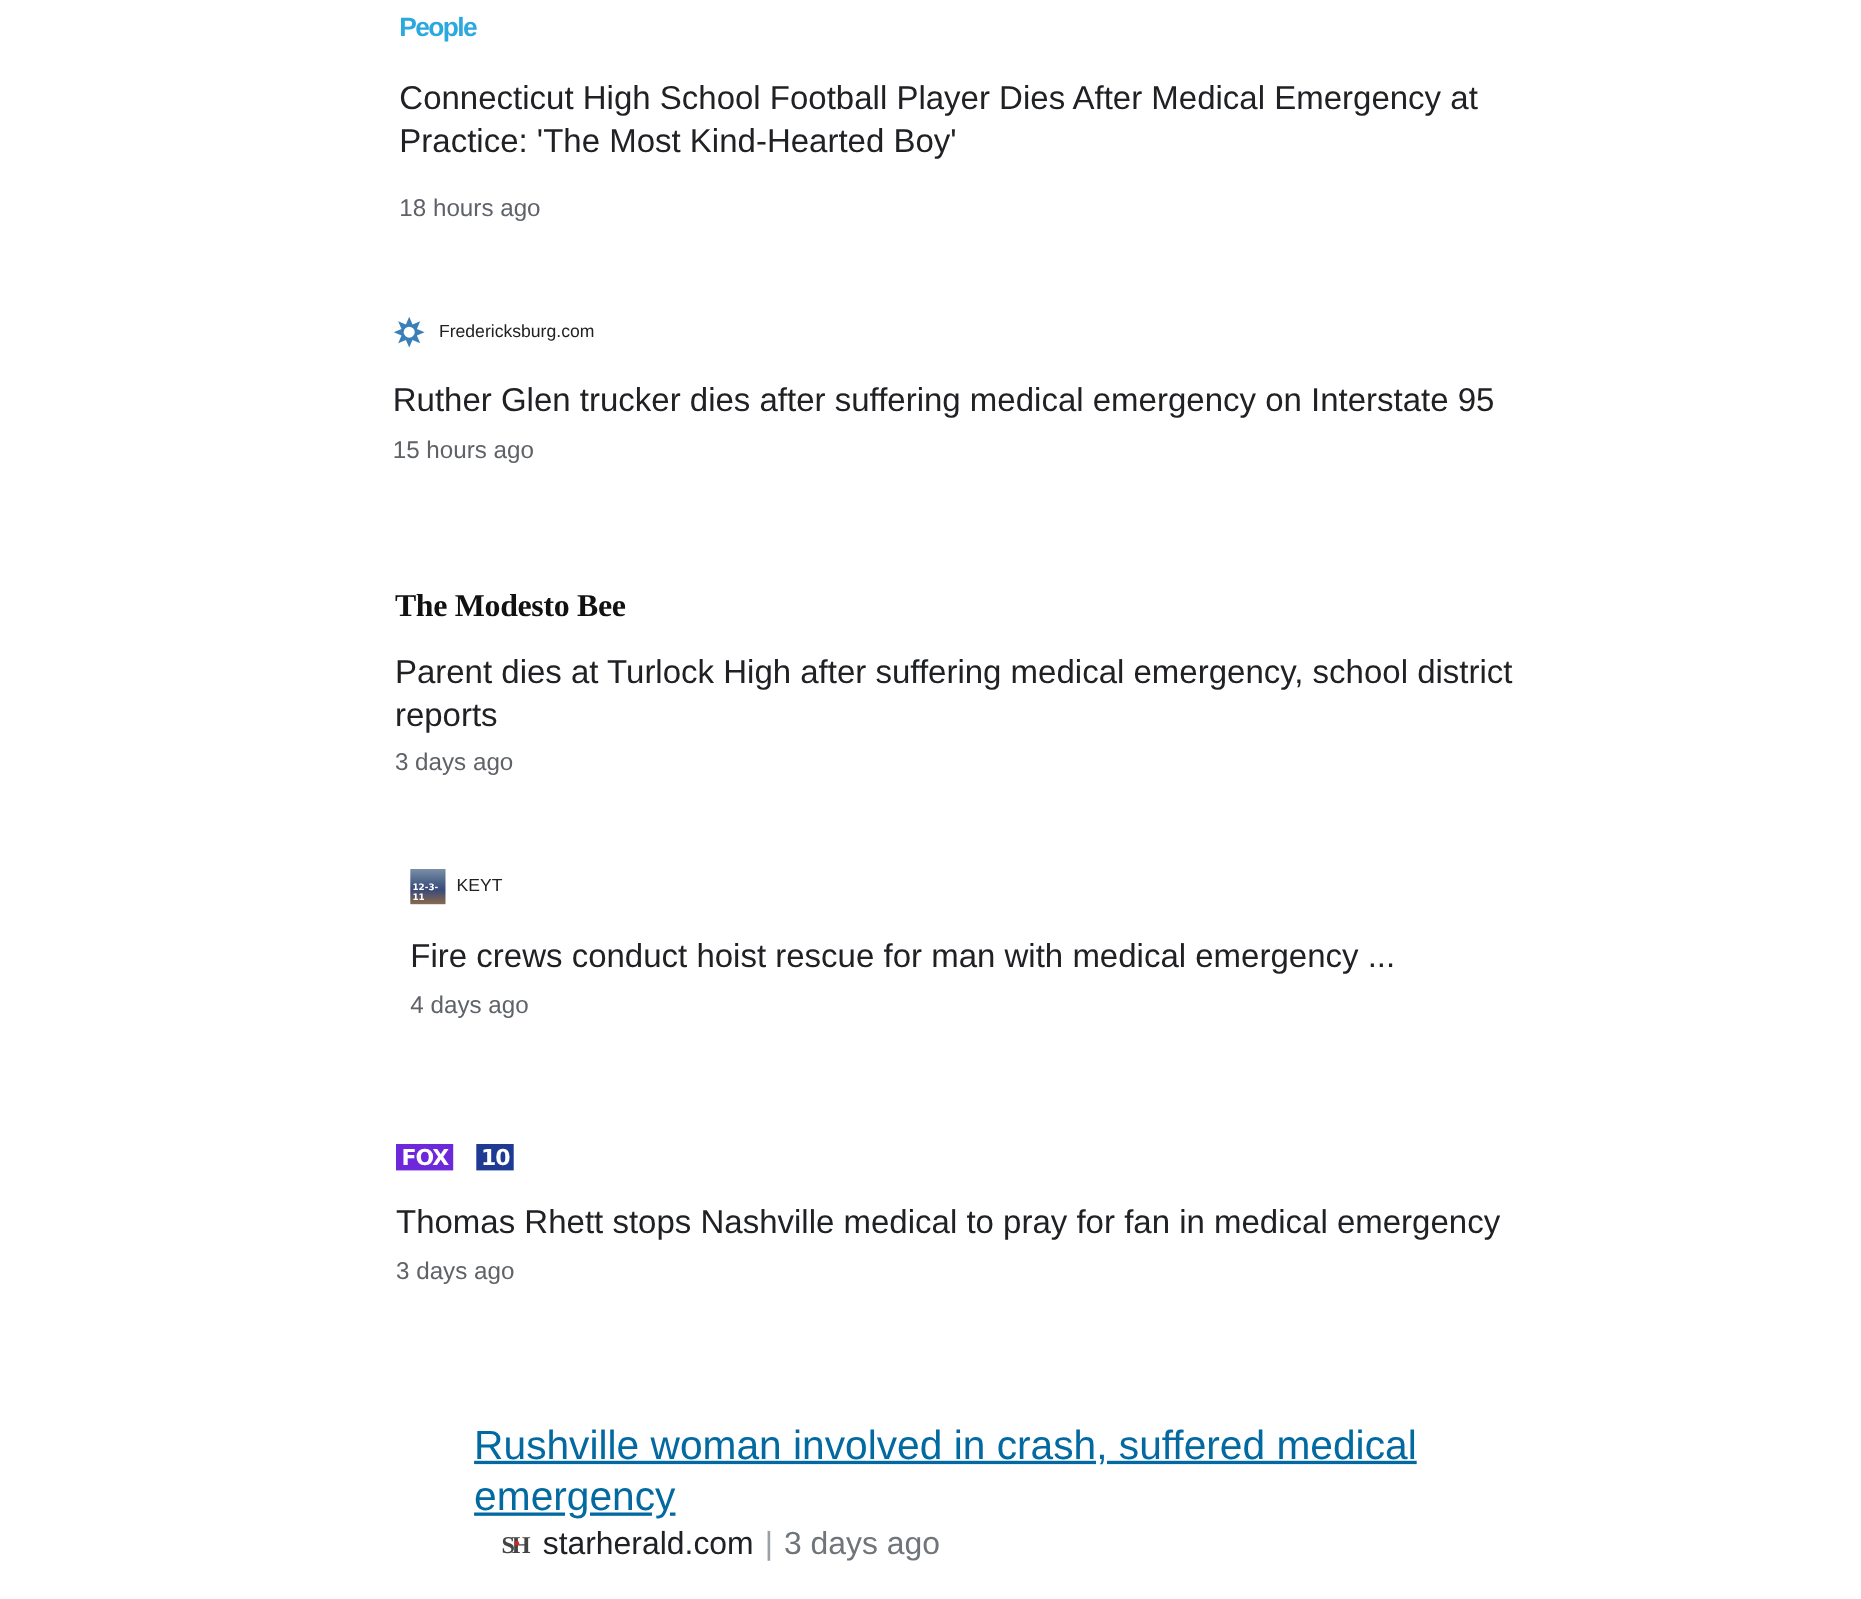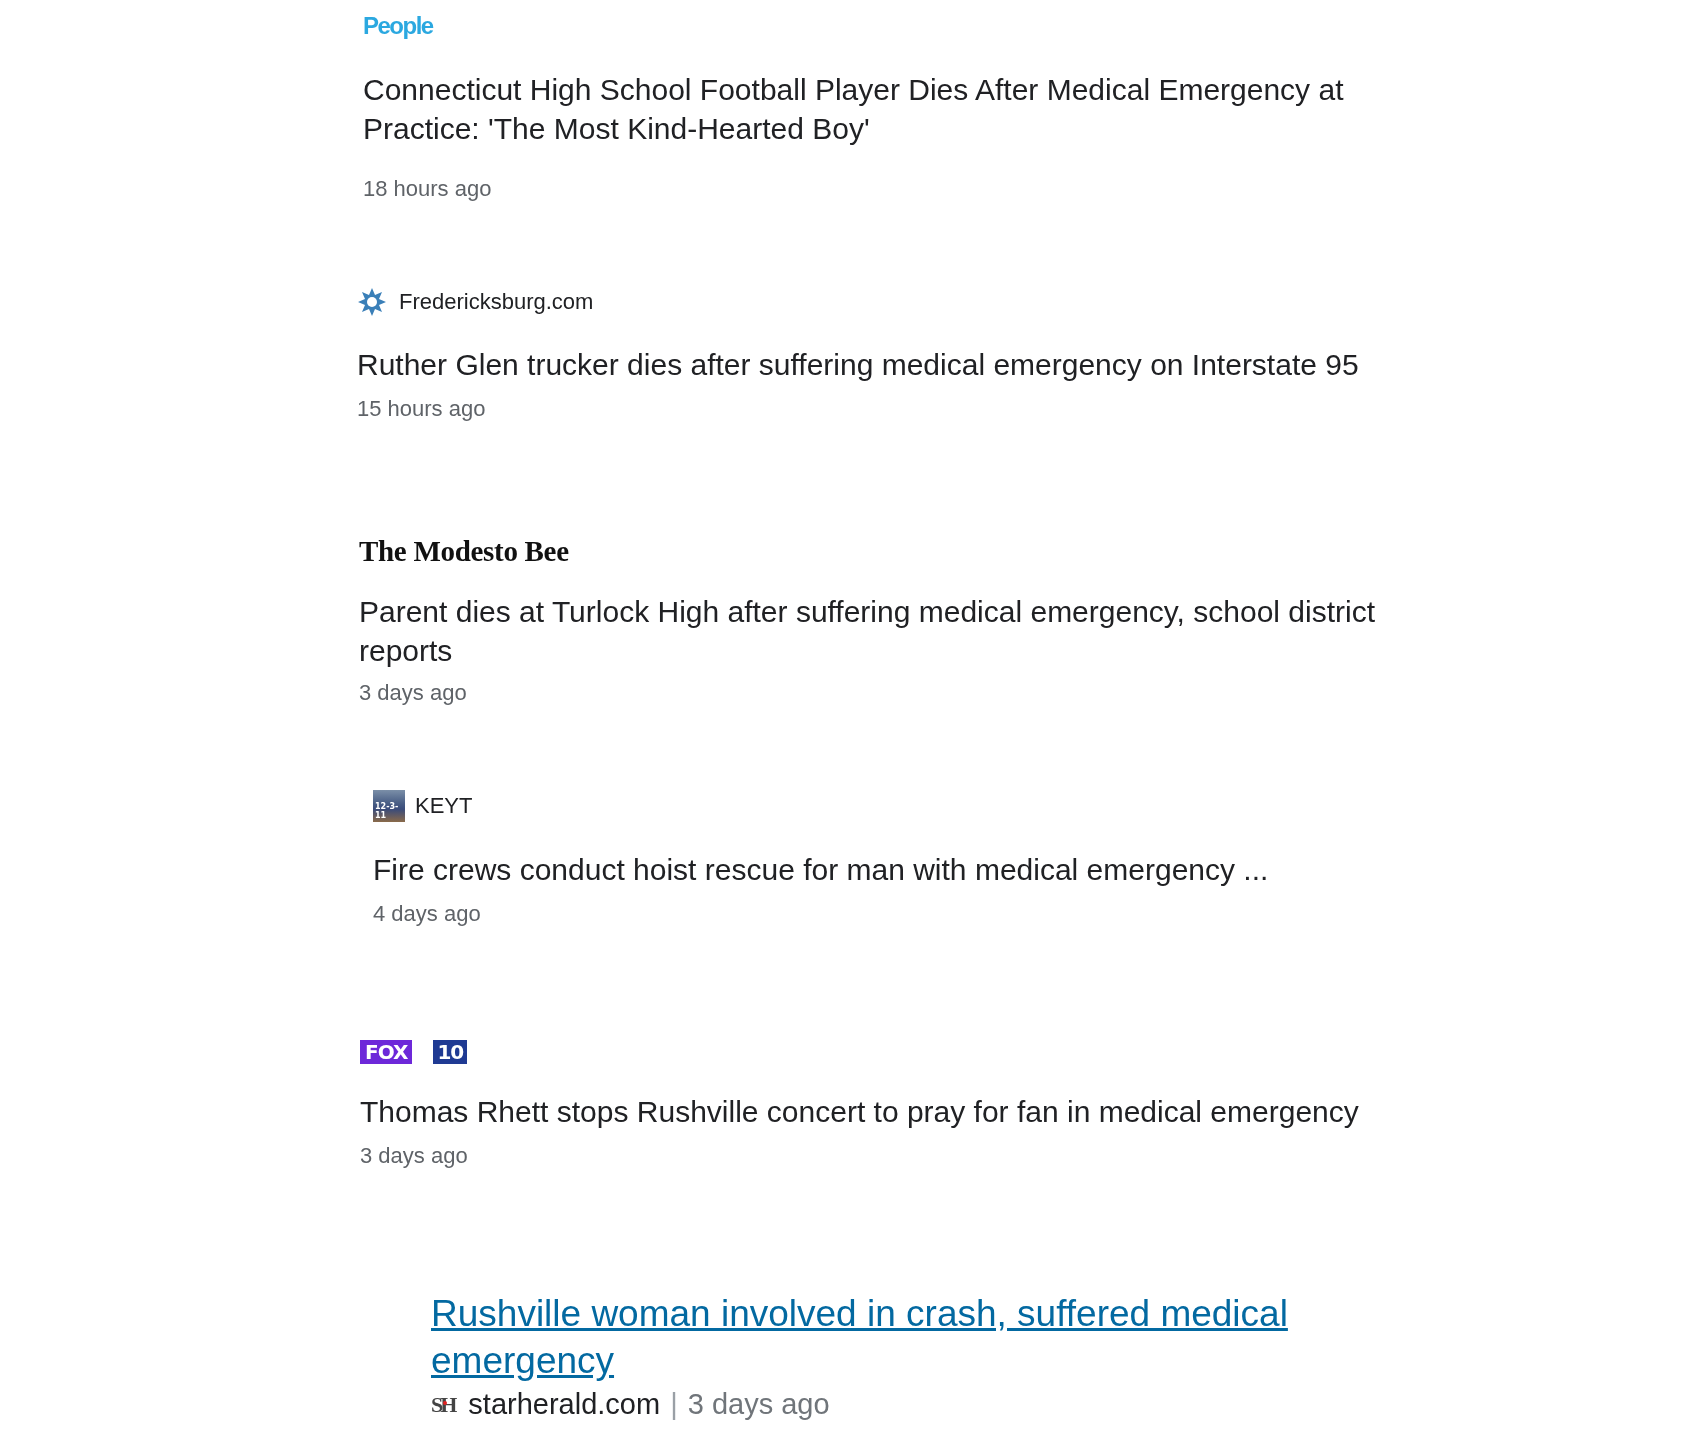--- a/index.html
+++ b/index.html
@@ -1,20 +1,20 @@
 <!DOCTYPE html>
 <html><head>
   <meta charset="utf-8">
   <style>
     html, body { margin: 0; padding: 0; background: #ffffff; }
     body { width: 1692px; height: 1454px; position: relative; overflow: hidden;
            font-family: "Liberation Sans", "DejaVu Sans", sans-serif; color: #202124; }
     .card { position: absolute; left: 0; width: 1692px; }
     .source { position: absolute; display: flex; align-items: center; }
-    .source-name { font-size: 22px; color: #202124; white-space: nowrap; }
+    .source-name { font-size: 16px; color: #202124; white-space: nowrap; }
     .headline { position: absolute; font-size: 30px; line-height: 39px; color: #202124;
                 text-decoration: none; cursor: pointer; }
     .time { position: absolute; font-size: 22px; color: #5f6368; white-space: nowrap; }
 
     .logo-people { font-family: Liberation Sans, sans-serif; font-weight: bold; font-size: 24px;
                    color: #2ba8e0; letter-spacing: -1.5px; }
     .logo-modesto { font-family: "Liberation Serif", "DejaVu Serif", serif; font-weight: bold;
                     font-size: 29px; color: #111; letter-spacing: -0.3px; }
     .logo-fox { display: flex; height: 24px; font-family: "DejaVu Sans", sans-serif;
                 font-weight: bold; font-size: 20px; line-height: 24px; }
@@ -82,25 +82,25 @@
   <div class="time" style="left:373px; top:901px;">4 days ago</div>
 </div>
 
 <div class="card">
   <div class="source" style="left:360px; top:1040px;">
     <span class="logo-fox">
       <span class="fox">FOX</span>
         <span class="ten">10</span>
     </span>
   </div>
-  <a class="headline" style="left:360px; top:1092px; width:1120px; white-space:nowrap;">Thomas Rhett stops Rushville concert to pray for fan in medical emergency</a>
+  <a class="headline" style="left:360px; top:1092px; width:1120px; white-space:nowrap;">Thomas Rhett stops Nashville medical to pray for fan in medical emergency</a>
   <div class="time" style="left:360px; top:1143px;">3 days ago</div>
 </div>
 
 <div class="card">
   <a class="headline blue-headline" style="left:431px; top:1290px; width:950px;">Rushville woman involved in crash, suffered medical emergency</a>
-  <div class="source" style="left:431px; top:1388px;">
+  <div class="source" style="left:456px; top:1388px;">
     <span class="fav-sh"><span>SH</span><span class="dot"></span></span>
     <span class="star-src">starherald.com</span>
     <span class="star-sep">|</span>
     <span class="star-time">3 days ago</span>
   </div>
 </div>
 
 </body></html>

